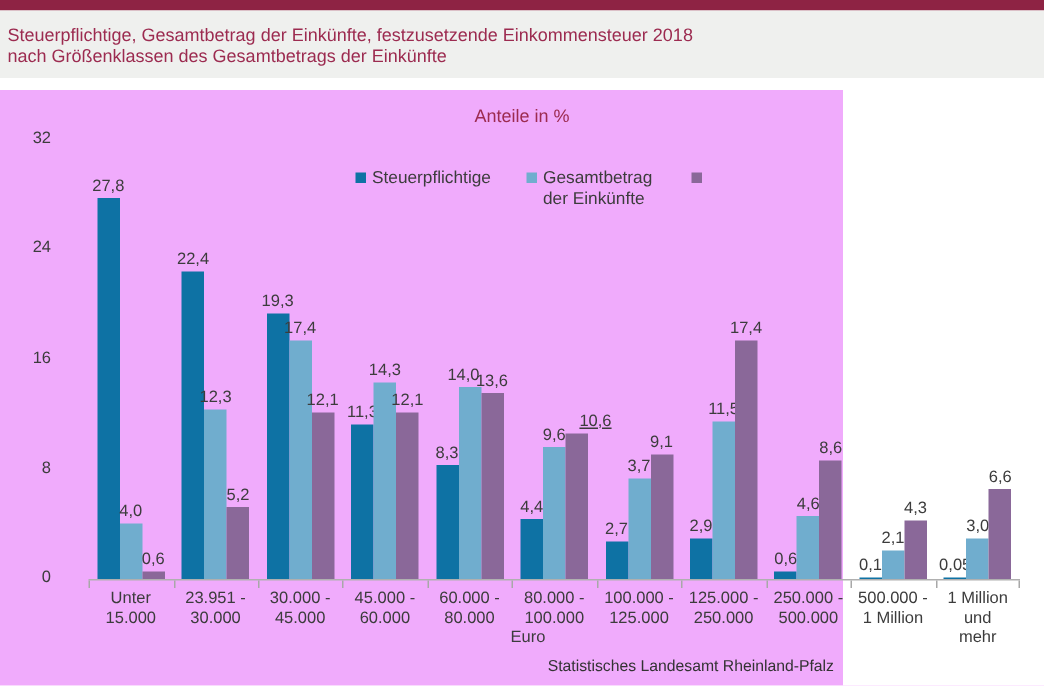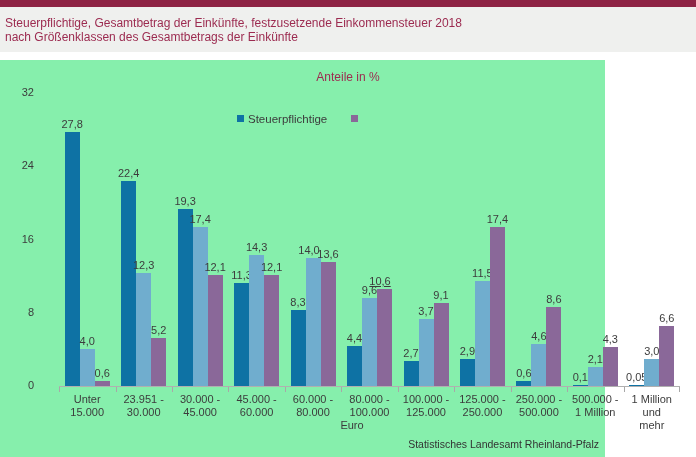--- a/index.html
+++ b/index.html
@@ -7,21 +7,21 @@
   .canvas{position:relative; width:696px; height:457px; background:#ffffff; overflow:hidden;}
 
   .topbar{position:absolute; left:0; top:0; width:696px; height:7px; background:#8e2344;}
 
   .title-block{position:absolute; left:0; top:7px; width:696px; height:45px; background:#eff0ee;
     color:#9c2b50; font-size:12px; line-height:14px; padding:9px 0 0 5px; box-sizing:border-box;}
   .title-block div{white-space:nowrap;}
 
   .divider{position:absolute; left:0; top:52px; width:696px; height:8px; background:#ffffff;}
 
-  .chart-block{position:absolute; left:0; top:60px; width:605px; height:397px; background:#86efac;}
+  .chart-block{position:absolute; left:0; top:60px; width:562px; height:397px; background:#f0abfc;}
 
   .subtitle{position:absolute; left:0; top:10px; width:696px; text-align:center;
     color:#9c2b50; font-size:12px;}
 
   .legend{position:absolute; top:52px; left:0; width:696px; height:34px;}
   .legend-item{position:absolute; display:flex; align-items:flex-start; font-size:11.5px; color:#3c3c3c; line-height:14px;}
   .legend-item .swatch{width:7px; height:7px; margin:3px 4px 0 0; flex:0 0 auto;}
   .legend-item .ltext{max-width:88px;}
   .legend-item:nth-child(1){left:237px;}
   .legend-item:nth-child(2){left:351px;}
@@ -60,20 +60,24 @@
 
   <div class="chart-block">
     <div class="subtitle">Anteile in %</div>
 
     <div class="legend">
         <div class="legend-item">
           <span class="swatch" style="background: rgb(14, 114, 164);"></span>
           <span class="ltext">Steuerpflichtige</span>
         </div>
         <div class="legend-item">
+          <span class="swatch" style="background: rgb(112, 173, 206);"></span>
+          <span class="ltext">Gesamtbetrag der Einkünfte</span>
+        </div>
+        <div class="legend-item">
           <span class="swatch" style="background: rgb(138, 104, 153);"></span>
         </div>
       </div>
 
     <div class="ylabels">
         <div class="ylab" style="top: 318px;">0</div>
         <div class="ylab" style="top: 244.8px;">8</div>
         <div class="ylab" style="top: 171.5px;">16</div>
         <div class="ylab" style="top: 98.3px;">24</div>
         <div class="ylab" style="top: 25px;">32</div>
@@ -108,21 +112,21 @@
         <div class="vlabel" style="left: 217px; bottom: 78px;">8,3</div>
         <div class="bar" style="left: 246.5px; width: 15px; height: 128.2px; background: rgb(112, 173, 206);"></div>
         <div class="vlabel" style="left: 228px; bottom: 130.2px;">14,0</div>
         <div class="bar" style="left: 261.5px; width: 15px; height: 124.5px; background: rgb(138, 104, 153);"></div>
         <div class="vlabel" style="left: 247px; bottom: 126.5px;">13,6</div>
         <div class="bar" style="left: 288px; width: 15px; height: 40.3px; background: rgb(14, 114, 164);"></div>
         <div class="vlabel" style="left: 273.5px; bottom: 42.3px;">4,4</div>
         <div class="bar" style="left: 303px; width: 15px; height: 87.9px; background: rgb(112, 173, 206);"></div>
         <div class="vlabel" style="left: 288.5px; bottom: 89.9px;">9,6</div>
         <div class="bar" style="left: 318px; width: 15px; height: 97.1px; background: rgb(138, 104, 153);"></div>
-        <div class="vlabel" style="left: 299px; bottom: 99.1px; text-decoration: underline;">10,6</div>
+        <div class="vlabel" style="left: 316px; bottom: 99.1px; text-decoration: underline;">10,6</div>
         <div class="bar" style="left: 344.5px; width: 15px; height: 24.7px; background: rgb(14, 114, 164);"></div>
         <div class="vlabel" style="left: 330px; bottom: 26.7px;">2,7</div>
         <div class="bar" style="left: 359.5px; width: 15px; height: 66.8px; background: rgb(112, 173, 206);"></div>
         <div class="vlabel" style="left: 345px; bottom: 68.8px;">3,7</div>
         <div class="bar" style="left: 374.5px; width: 15px; height: 83.3px; background: rgb(138, 104, 153);"></div>
         <div class="vlabel" style="left: 360px; bottom: 85.3px;">9,1</div>
         <div class="bar" style="left: 400.9px; width: 15px; height: 26.6px; background: rgb(14, 114, 164);"></div>
         <div class="vlabel" style="left: 386.4px; bottom: 28.6px;">2,9</div>
         <div class="bar" style="left: 415.9px; width: 15px; height: 105.3px; background: rgb(112, 173, 206);"></div>
         <div class="vlabel" style="left: 401.4px; bottom: 107.3px;">11,5</div>

